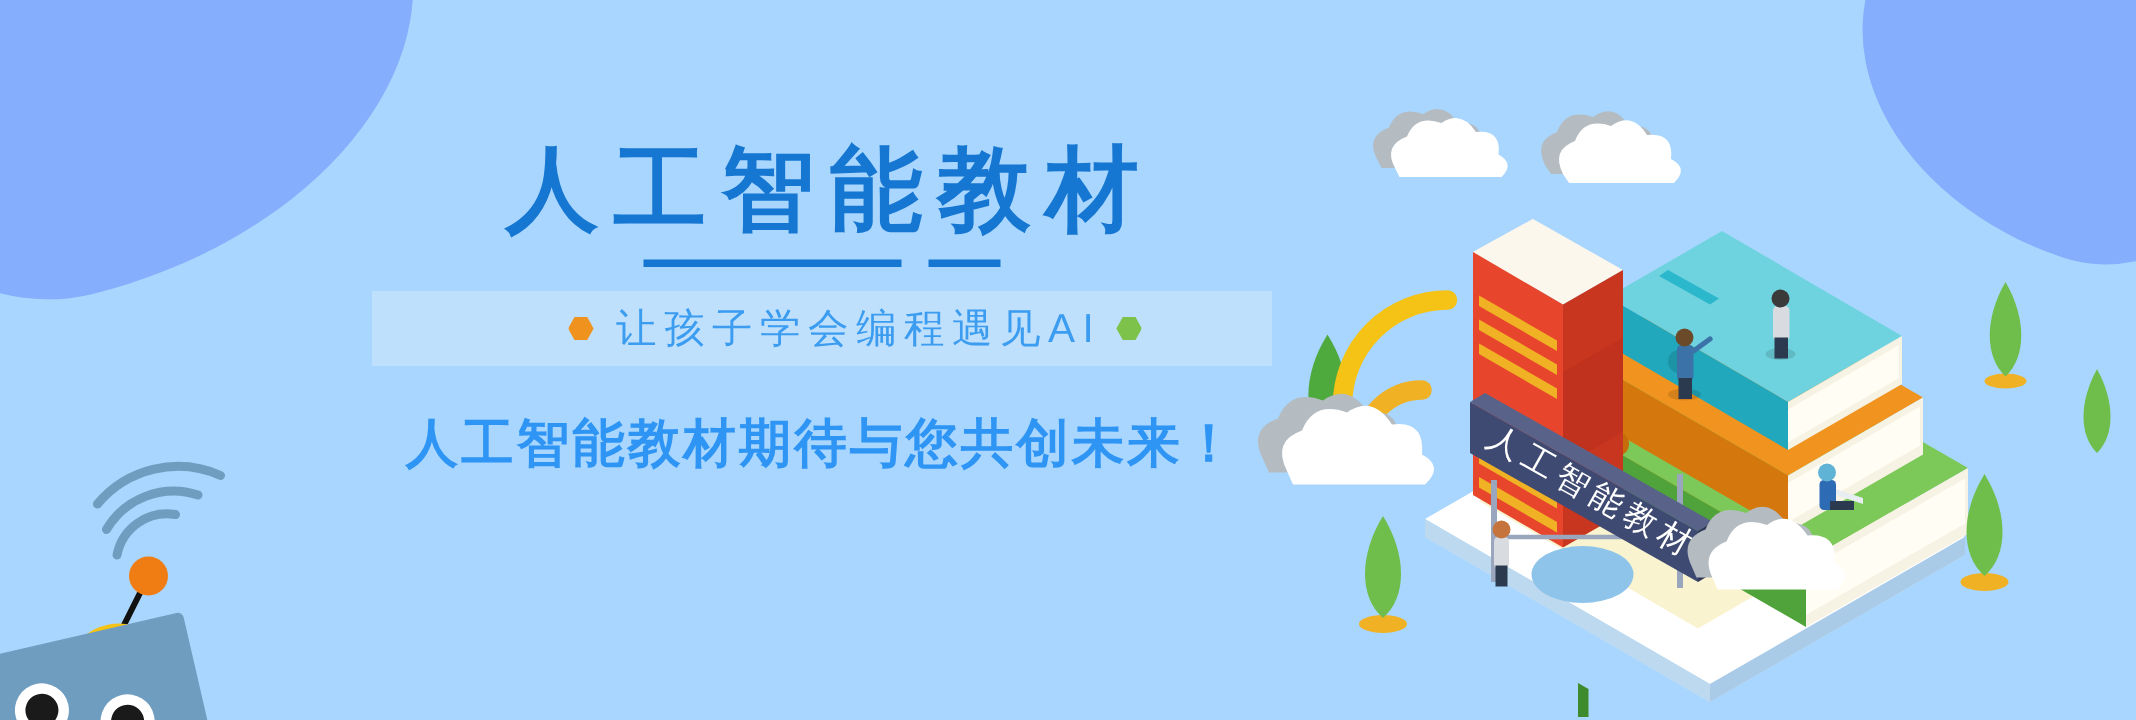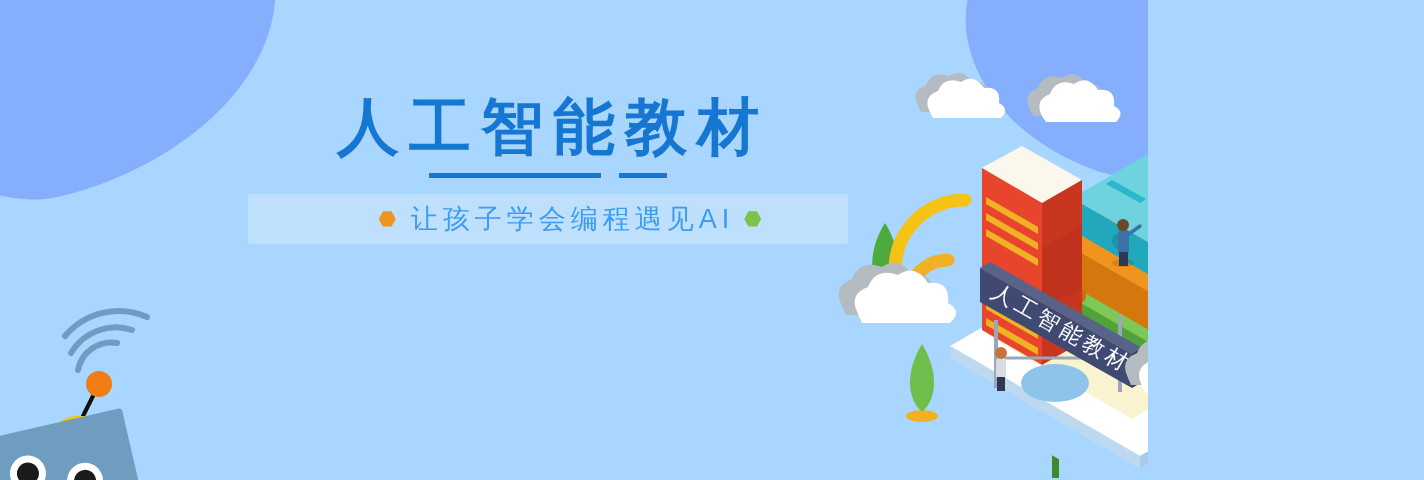--- a/index.html
+++ b/index.html
@@ -3,21 +3,21 @@
 <meta charset="utf-8">
 <style>
   * { margin:0; padding:0; box-sizing:border-box; }
   html, body { width:1424px; height:480px; overflow:hidden; }
   body {
     font-family: "Liberation Sans", "DejaVu Sans", sans-serif;
     background:#a9d6fe;
   }
   #banner {
     position:relative;
-    width:1148px; height:480px;
+    width:1424px; height:480px;
     background:#a9d6fe;
     overflow:hidden;
   }
 
   
   .blob { position:absolute; background:#85aefc; }
   .blob-tl {
     left:-150px; top:-230px;
     width:420px; height:420px;
     border-radius:55% 45% 62% 38% / 50% 58% 42% 50%;
@@ -107,20 +107,21 @@
       <span class="divider-long"></span>
       <span class="divider-short"></span>
     </div>
 
     <div class="subtitle-band">
       <span class="hexagon hex-orange"></span>
       <span class="subtitle-text">让孩子学会编程遇见AI</span>
       <span class="hexagon hex-green"></span>
     </div>
 
+    <div class="tagline">人工智能教材期待与您共创未来！</div>
   </div>
 
   <div class="robot">
     <svg width="200" height="200" viewBox="0 0 200 200" xmlns="http://www.w3.org/2000/svg">
 
       <g fill="none" stroke="#6f9dc0" stroke-width="6" stroke-linecap="round">
         <path d="M92 80 A34 34 0 0 1 131 53"></path>
         <path d="M85 63 A52 52 0 0 1 146 40"></path>
         <path d="M79 46 A70 70 0 0 1 161 27"></path>
       </g>

